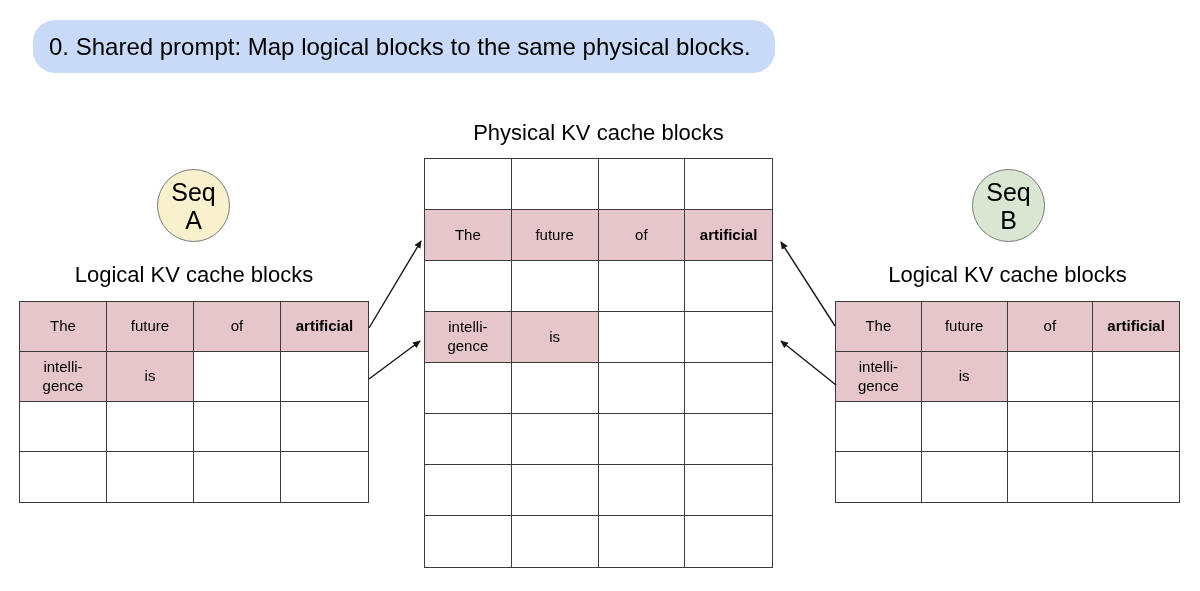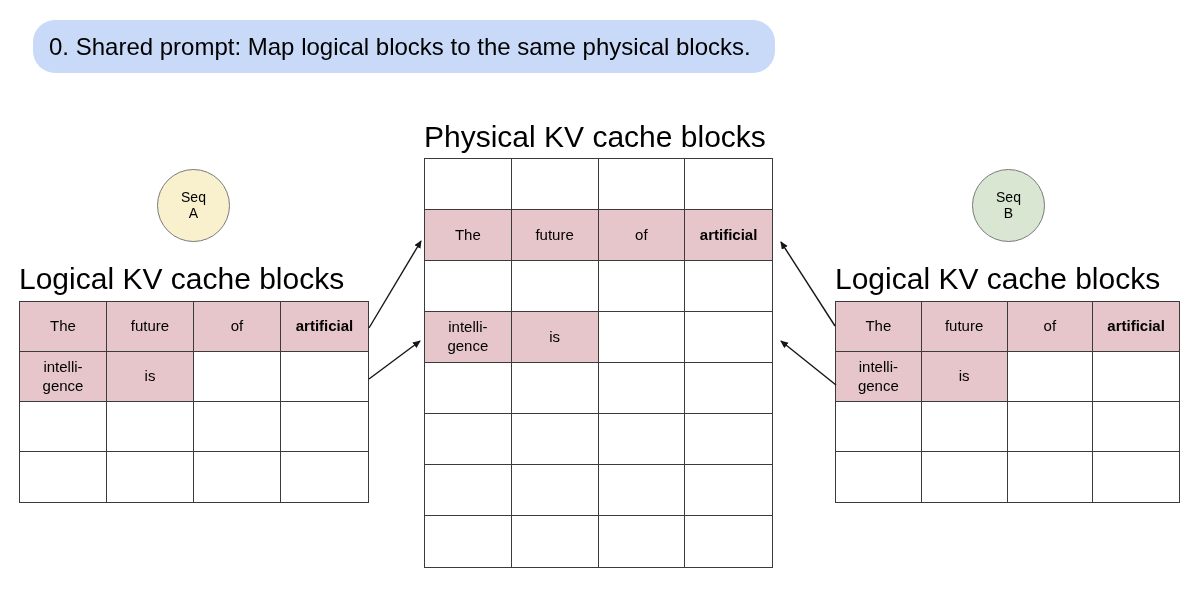--- a/index.html
+++ b/index.html
@@ -22,40 +22,40 @@
     background: var(--banner-bg, #c9daf8);
     display: flex;
     align-items: center;
     box-sizing: border-box;
     padding-left: 16px;
     font-size: 24px;
     border-radius: 22px;
   }
   .section-title {
     position: absolute;
-    font-size: 30px;
-    text-align: left;
+    font-size: 22px;
+    text-align: center;
     white-space: nowrap;
   }
   #physical-title { left: 424px; top: 120px; width: 349px; }
   #label-a        { left: 19px;  top: 262px; width: 350px; }
   #label-b        { left: 835px; top: 262px; width: 345px; }
 
   .seq-badge {
     position: absolute;
     width: 73px;
     height: 73px;
     border-radius: 50%;
     border: 1.5px solid var(--circle-border, #7a7a7a);
     box-sizing: border-box;
     display: flex;
     flex-direction: column;
     align-items: center;
     justify-content: center;
-    font-size: 14px;
+    font-size: 25px;
     line-height: 1.12;
   }
   #seq-a { left: 157px; top: 169px; background: var(--seq-a-bg, #f9f0cd); }
   #seq-b { left: 972px; top: 169px; background: var(--seq-b-bg, #d9e7d2); }
 
   .grid {
     position: absolute;
     display: grid;
     grid-template-columns: repeat(4, 1fr);
     grid-auto-rows: 1fr;

